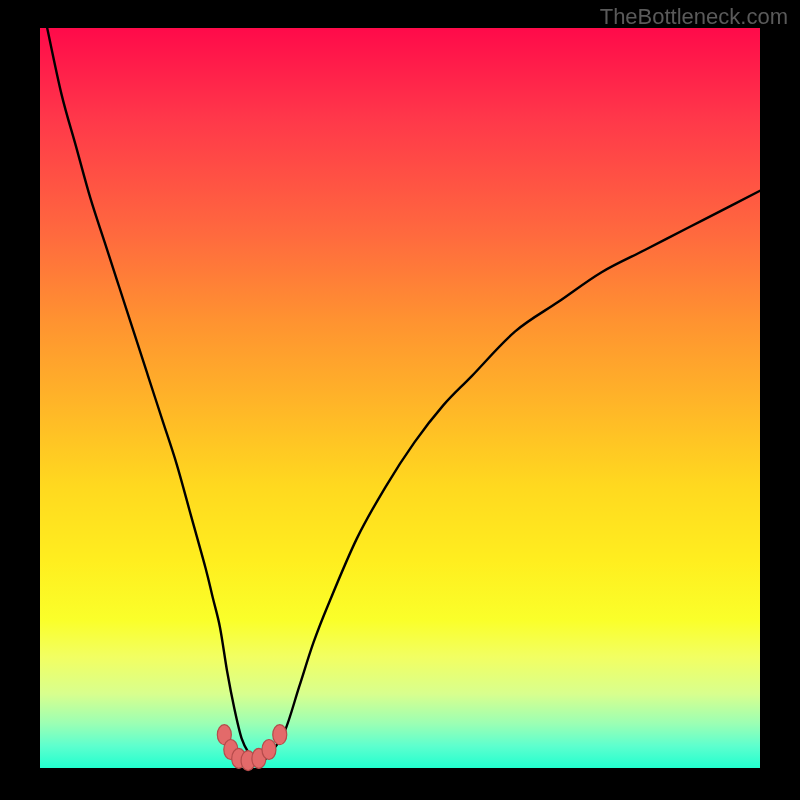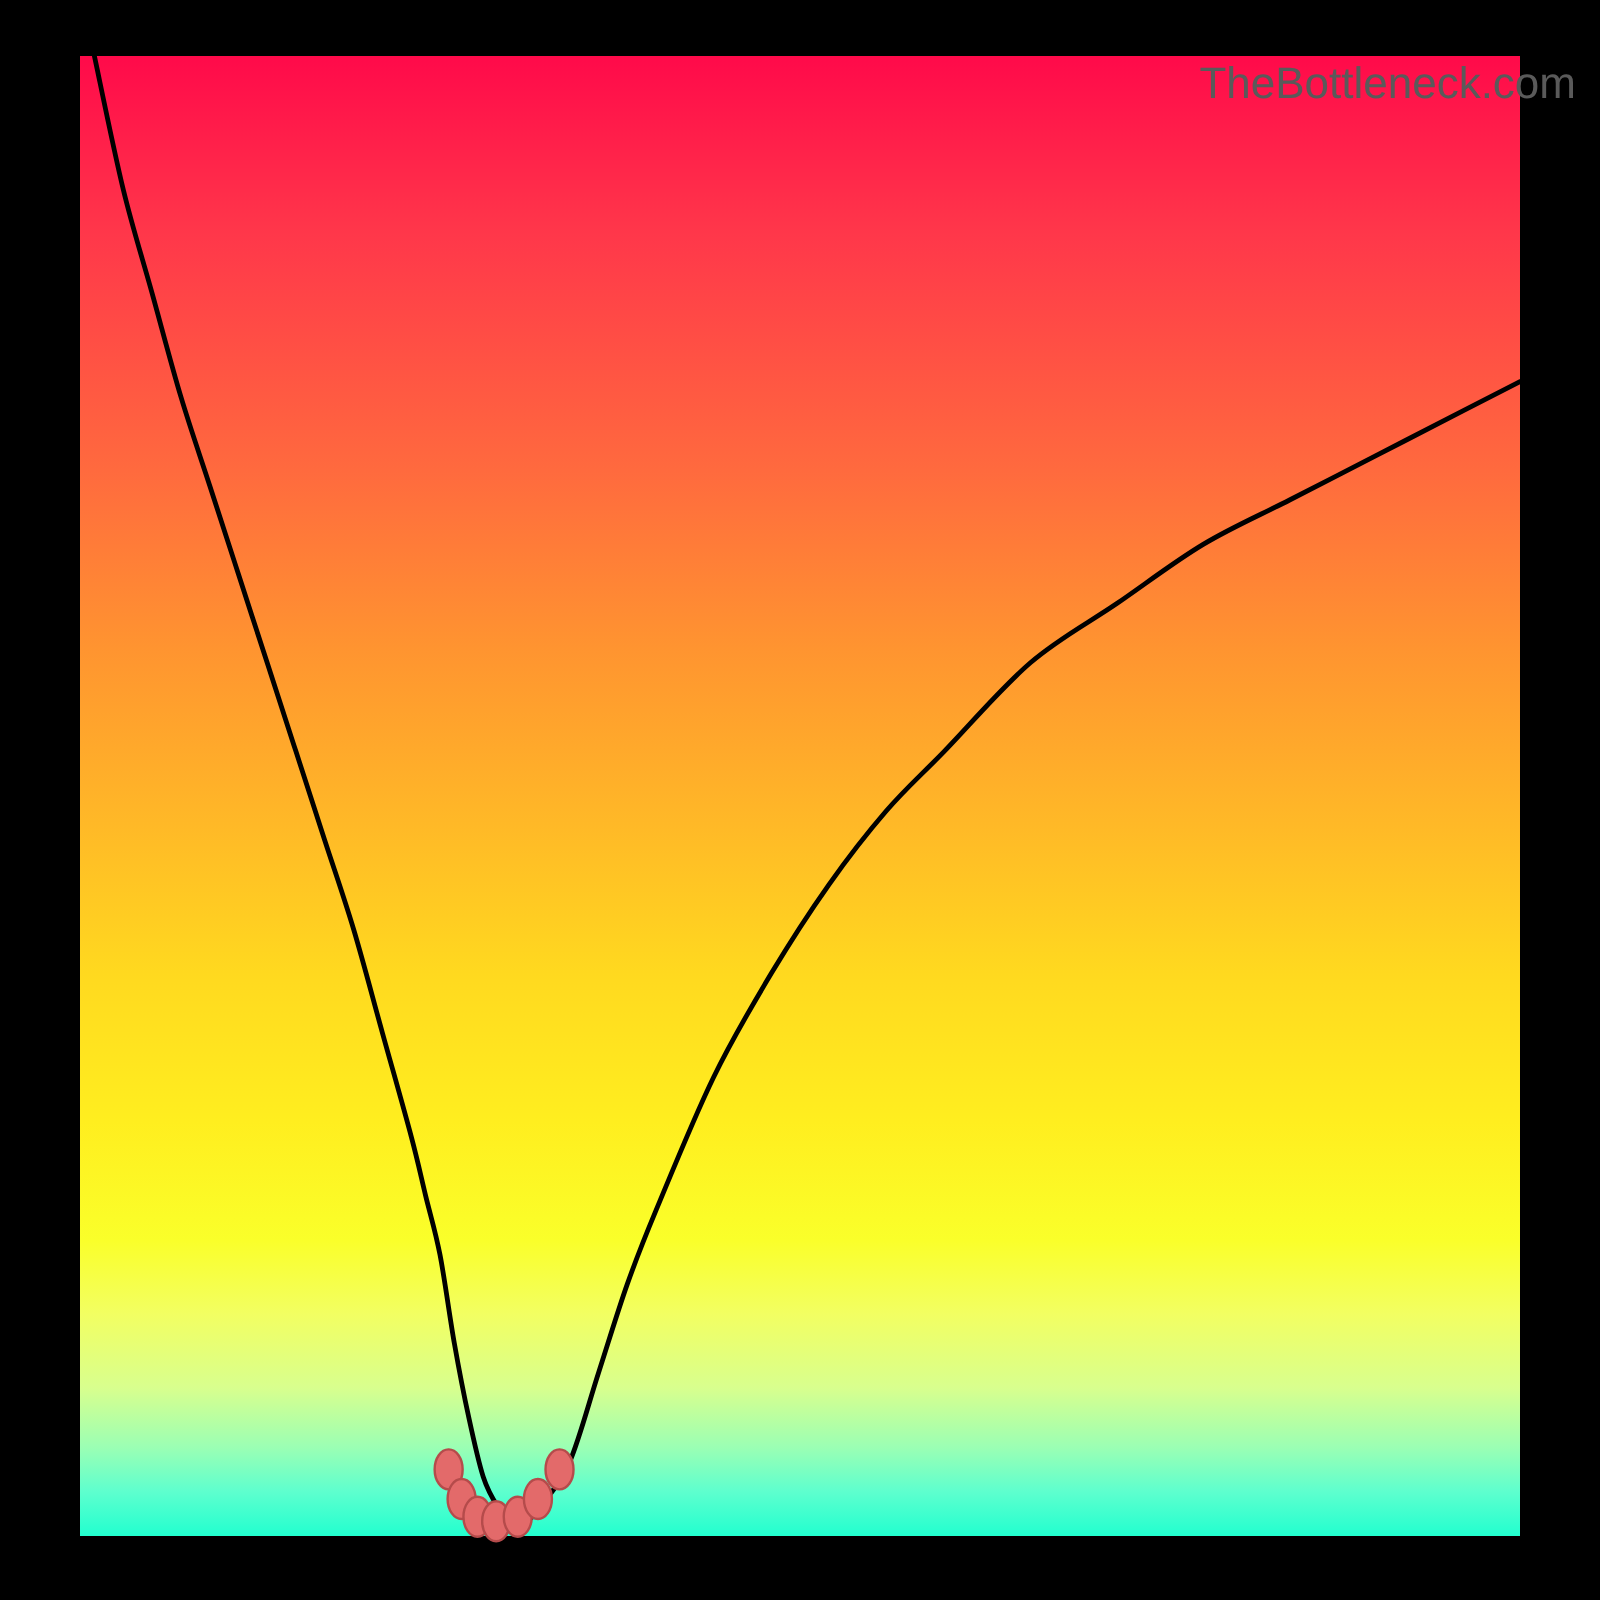--- a/index.html
+++ b/index.html
@@ -17,21 +17,20 @@
     background: #000;
   }
   .watermark {
     position: absolute;
     top: 4px;
     right: 12px;
     font-family: Arial, Helvetica, sans-serif;
     font-size: 22px;
     color: #5a5a5a;
     z-index: 10;
-    margin-top: 25px;
   }
   .plot-area {
     position: absolute;
     left: 40px;
     top: 28px;
     width: 720px;
     height: 740px;
     background: linear-gradient(to bottom,
       #ff0a4a 0%,
       #ff374a 12%,

